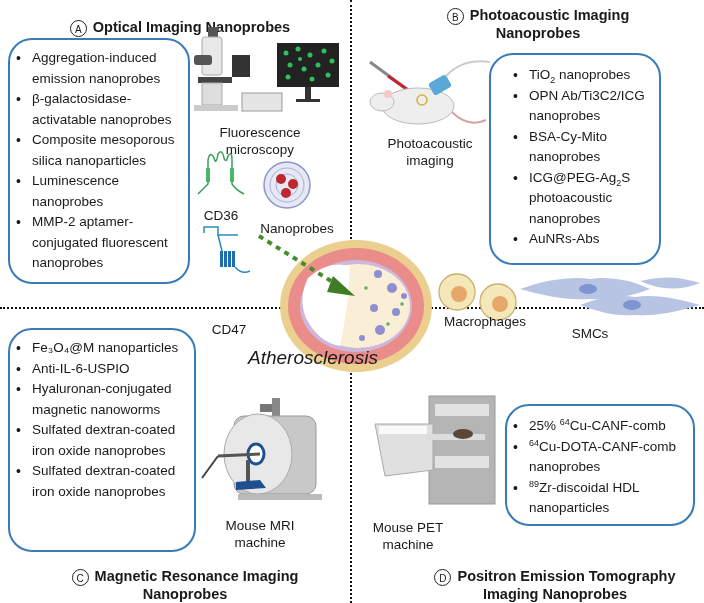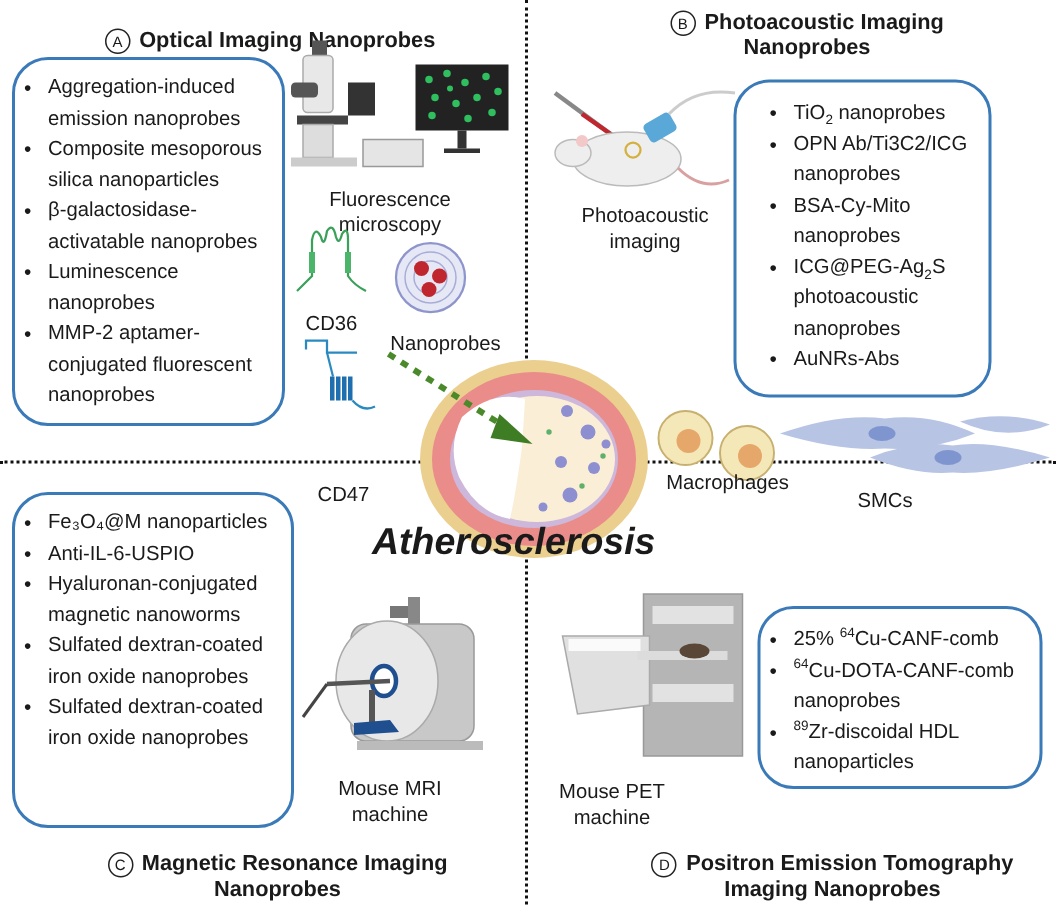--- a/index.html
+++ b/index.html
@@ -11,37 +11,37 @@
                border-top:2px dotted #111; }
   .section-title { position:absolute; font-weight:bold; font-size:14.5px; text-align:center; line-height:17px; }
   .section-title .badge { display:inline-block; width:17px; height:17px; border:1.3px solid #222; border-radius:50%;
                           font-size:10px; font-weight:normal; line-height:17px; text-align:center; margin-right:6px; vertical-align:middle; box-sizing:border-box; }
   .box { position:absolute; border:2px solid #3a7ab8; border-radius:24px; background:#fff; box-sizing:border-box; }
   .box ul { margin:0; padding:0; list-style:none; }
   .box li { position:relative; padding-left:22px; font-size:13.5px; line-height:20.5px; }
   .box li::before { content:"•"; position:absolute; left:6px; top:0; font-size:14px; }
   .label { position:absolute; font-size:13.5px; text-align:center; line-height:17px; }
   sub, sup { font-size:9px; line-height:0; }
-  .athero { position:absolute; left:248px; top:347px; font-size:25px; font-weight:bold; font-style:italic; }
+  .athero { position:absolute; left:248px; top:347px; font-size:19px; font-weight:normal; font-style:italic; }
   svg { position:absolute; overflow:visible; }
 </style>
 </head>
 <body>
 
 <div class="divider-v"></div>
 <div class="divider-h"></div>
 
 <div class="section-title" style="left:60px;top:19px;width:240px;">
   <span class="badge">A</span><span>Optical Imaging Nanoprobes</span>
 </div>
 <div class="box" style="left:8px;top:38px;width:182px;height:246px;padding:8px 4px 0 0;">
   <ul>
     <li>Aggregation-induced emission nanoprobes</li>
+    <li>β-galactosidase-activatable nanoprobes</li>
     <li>Composite mesoporous silica nanoparticles</li>
-    <li>β-galactosidase-activatable nanoprobes</li>
     <li>Luminescence nanoprobes</li>
     <li>MMP-2 aptamer-conjugated fluorescent nanoprobes</li>
   </ul>
 </div>
 
 <svg style="left:190px;top:25px;" width="150" height="90">
   <rect x="18" y="2" width="10" height="10" fill="#555"></rect>
   <rect x="12" y="12" width="20" height="38" rx="3" fill="#e8e8e8" stroke="#aaa"></rect>
   <rect x="4" y="30" width="18" height="10" rx="3" fill="#555"></rect>
   <rect x="8" y="52" width="34" height="6" fill="#444"></rect>

